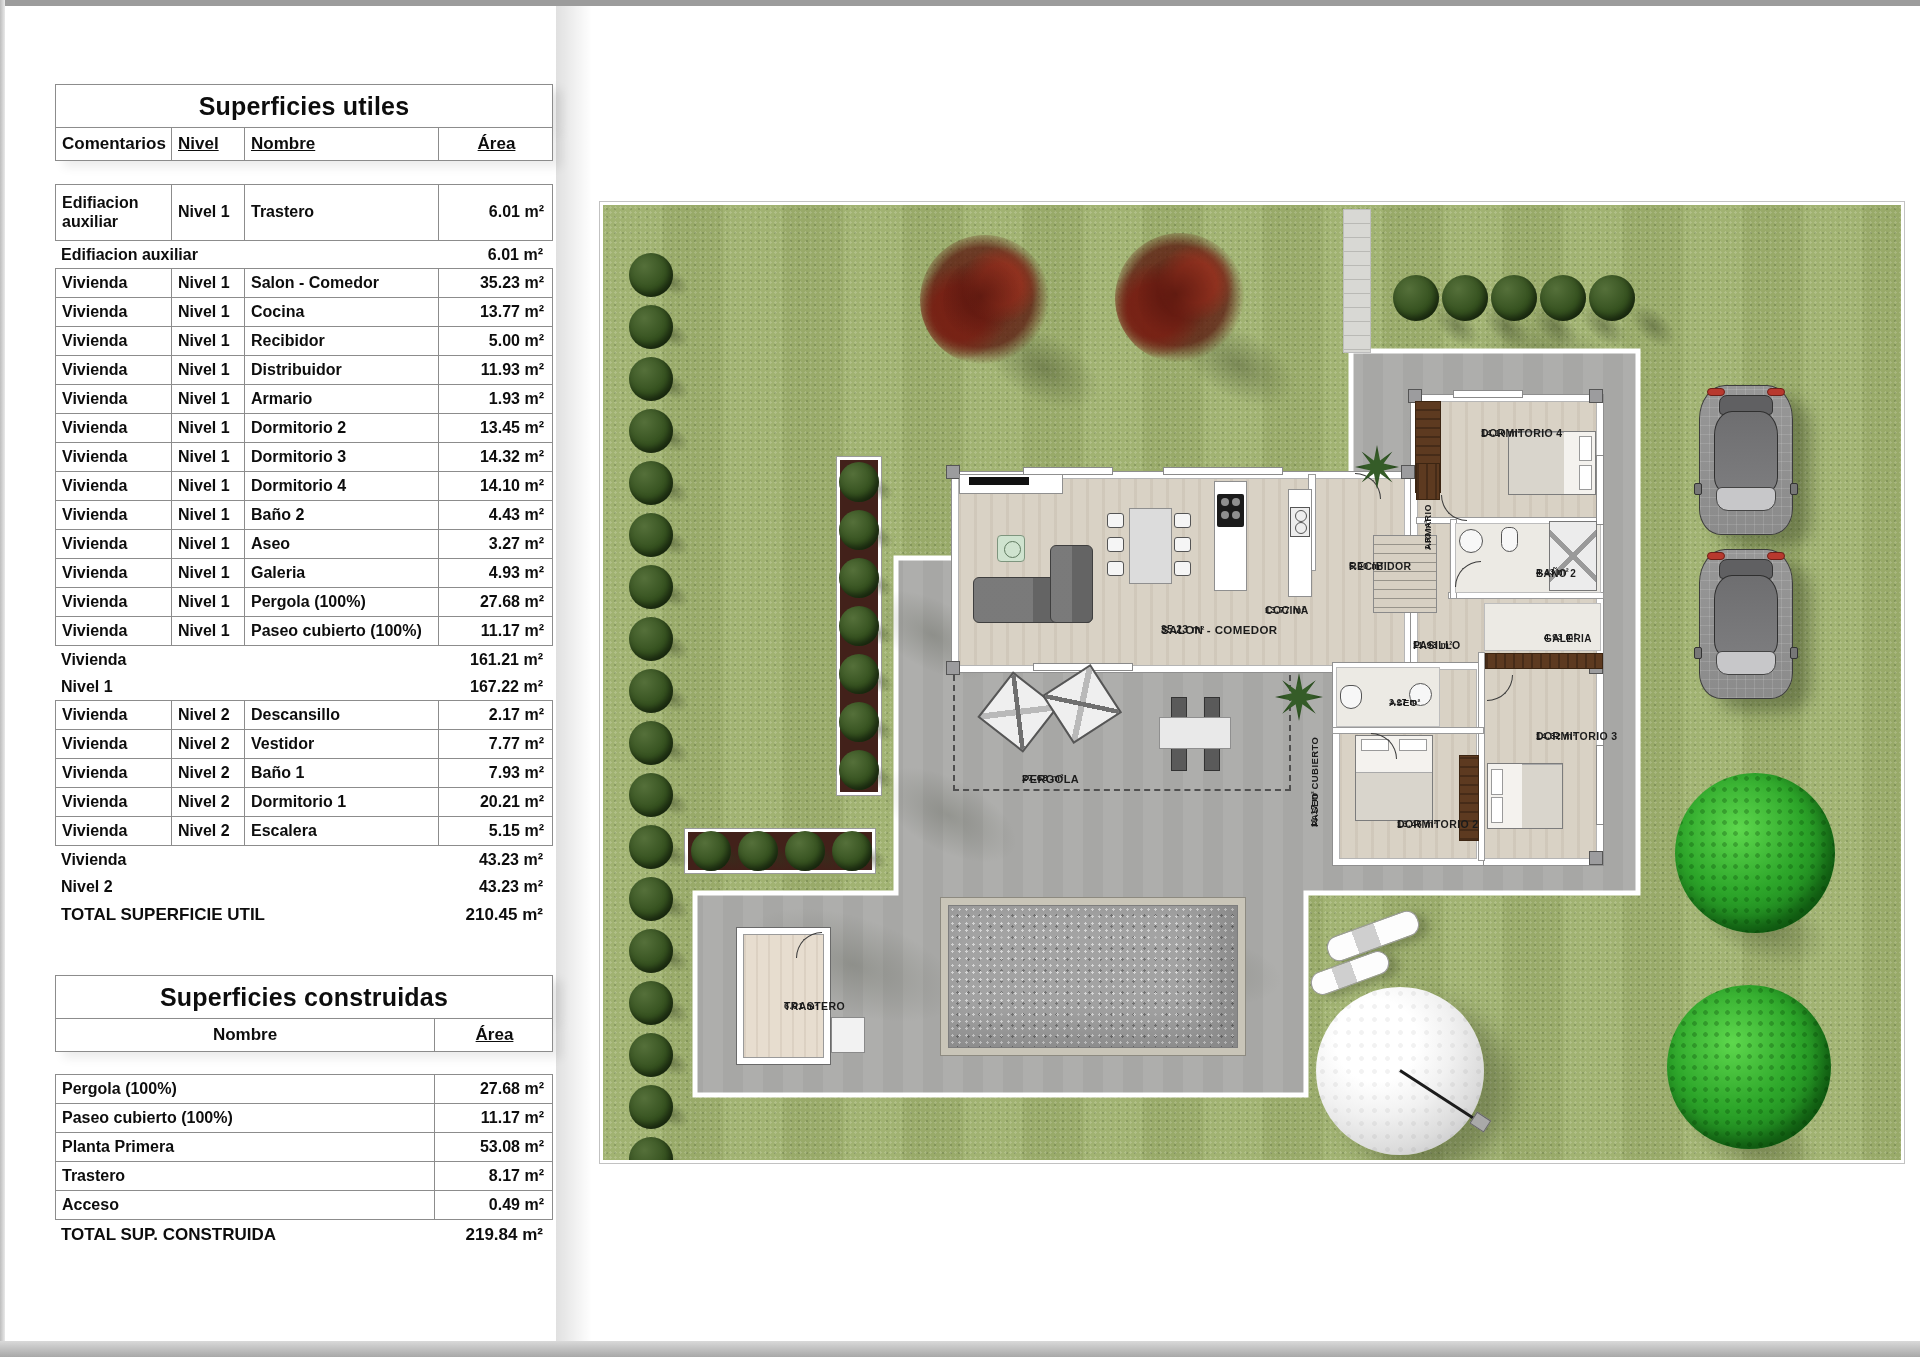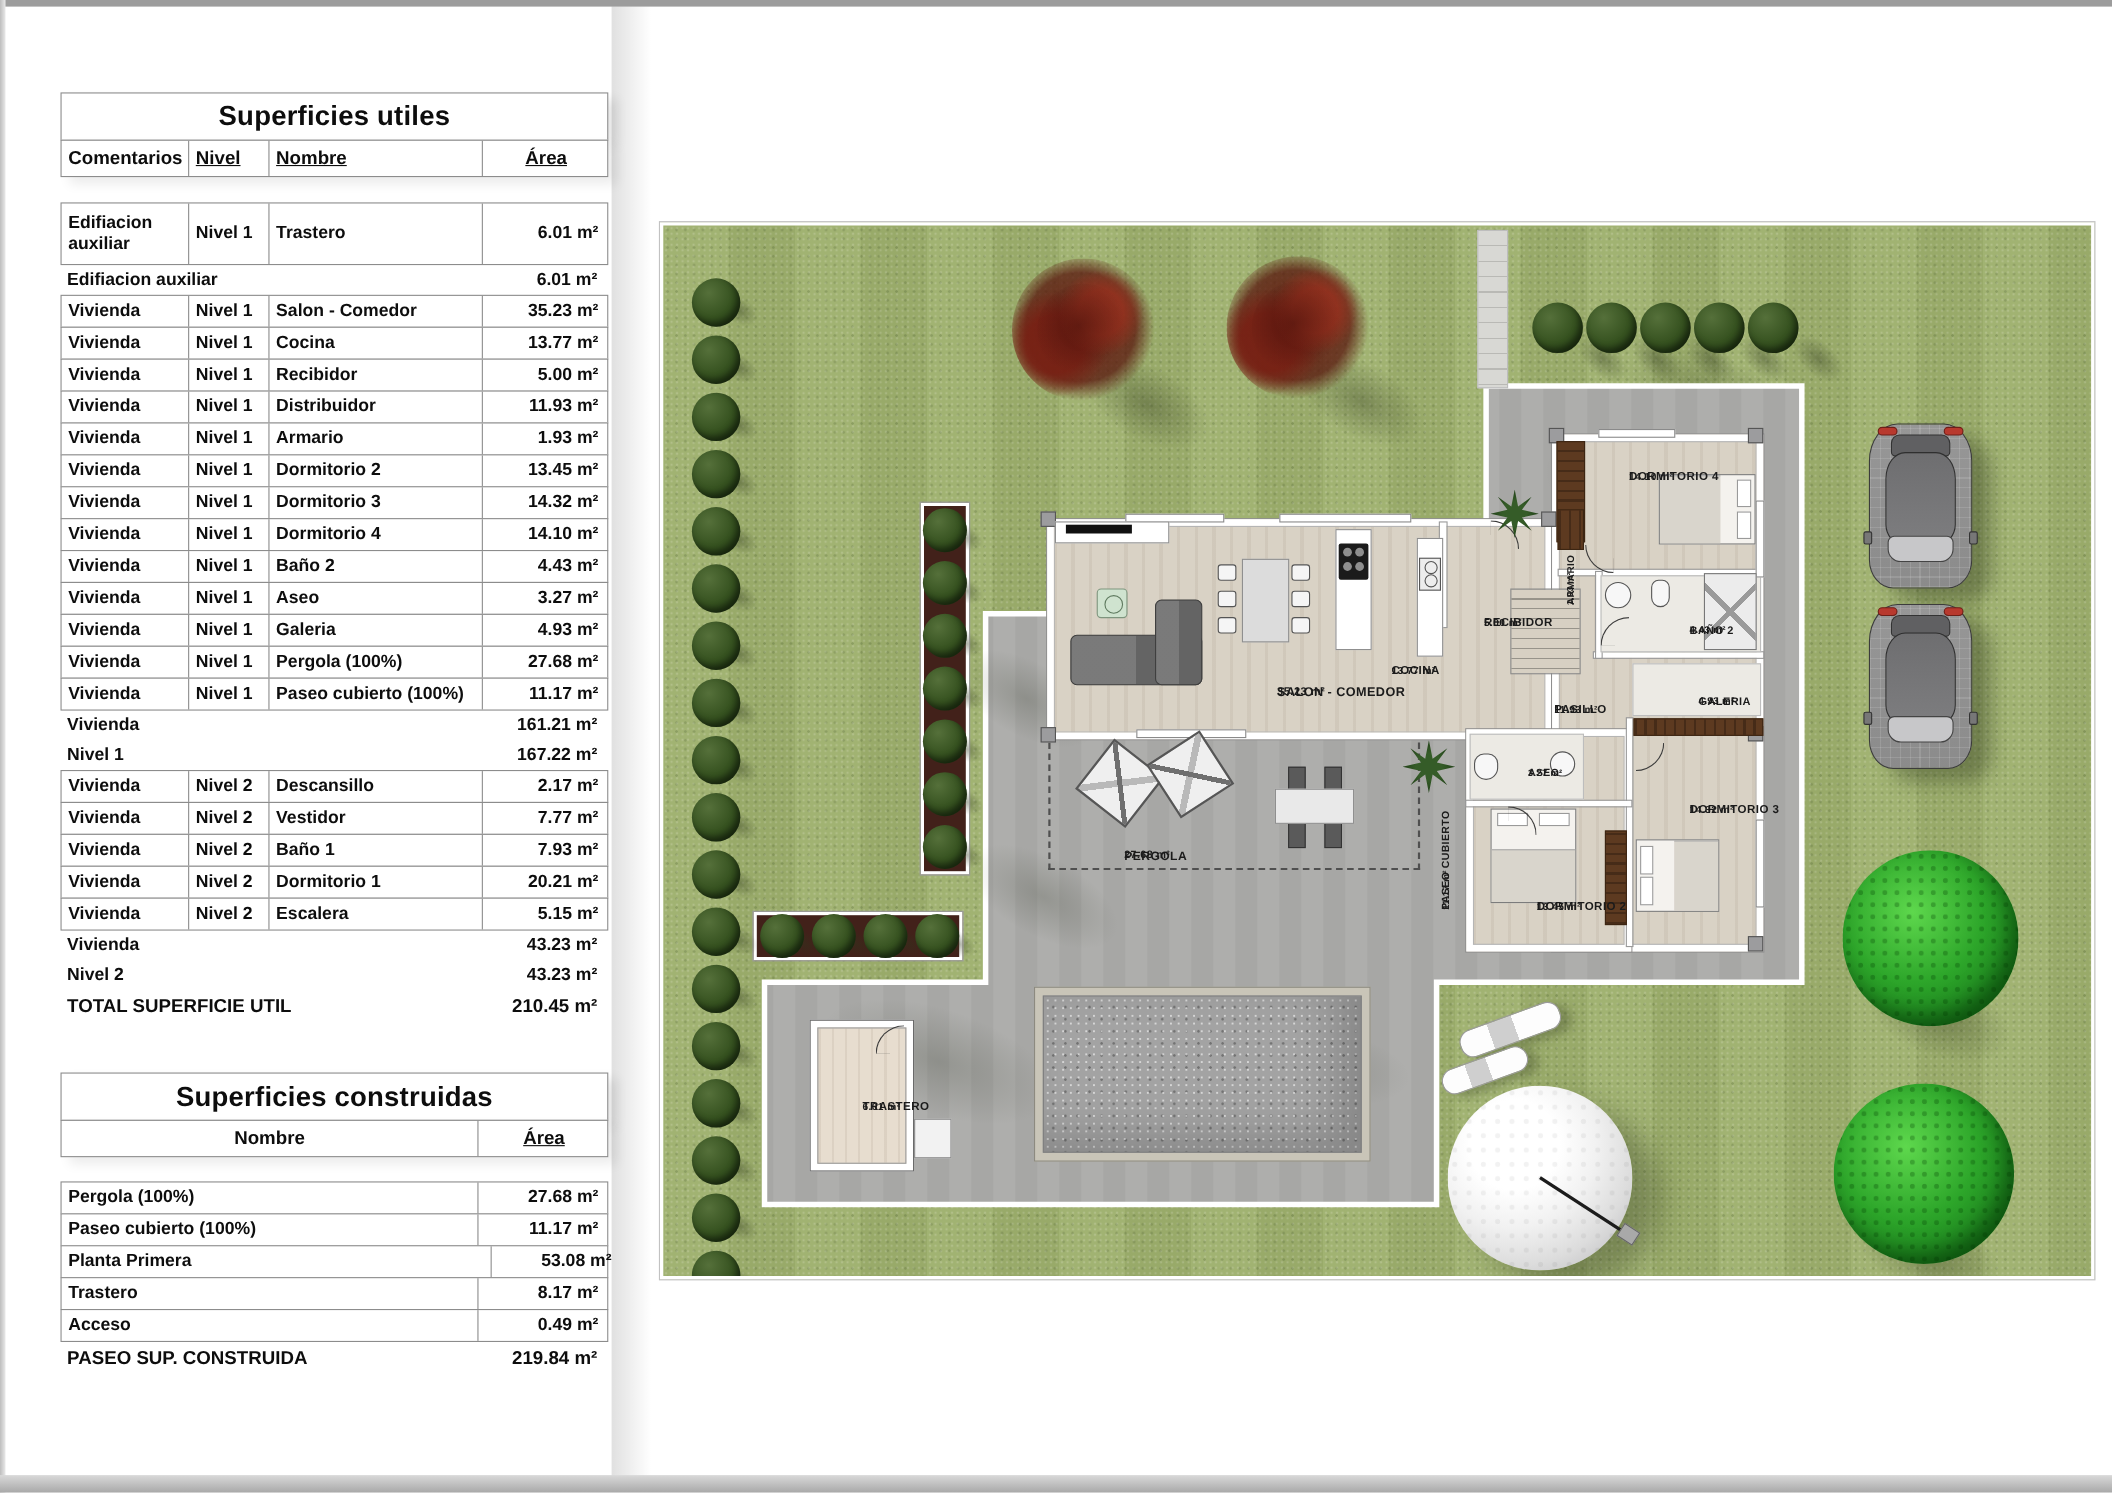--- a/index.html
+++ b/index.html
@@ -359,34 +359,34 @@
         </div>
       <div class="t-rows" id="construidas-rows">
           <div class="r-data" style="grid-template-columns: 378px 120px; margin-top: -1px;">
             <span>Pergola (100%)</span>
             <span class="al-right">27.68 m²</span>
           </div>
           <div class="r-data" style="grid-template-columns: 378px 120px; margin-top: -1px;">
             <span>Paseo cubierto (100%)</span>
             <span class="al-right">11.17 m²</span>
           </div>
-          <div class="r-data" style="grid-template-columns: 378px 120px; margin-top: -1px; gap: 12px;">
+          <div class="r-data" style="grid-template-columns: 378px 120px; margin-top: -1px;">
             <span>Planta Primera</span>
             <span class="al-right">53.08 m²</span>
           </div>
           <div class="r-data" style="grid-template-columns: 378px 120px; margin-top: -1px;">
             <span>Trastero</span>
             <span class="al-right">8.17 m²</span>
           </div>
           <div class="r-data" style="grid-template-columns: 378px 120px; margin-top: -1px;">
             <span>Acceso</span>
             <span class="al-right">0.49 m²</span>
           </div>
           <div class="r-sum r-total">
-            <span>PASEO SUP. CONSTRUIDA</span>
+            <span>TOTAL SUP. CONSTRUIDA</span>
             <span>219.84 m²</span>
           </div>
         </div>
     </div>
   </section>
 
   <section id="plan">
 
     <div class="gshadow z1" style="left:355px;top:115px;width:170px;height:95px;transform:rotate(28deg)"></div>
     <div class="gshadow z1" style="left:550px;top:112px;width:170px;height:95px;transform:rotate(28deg)"></div>

